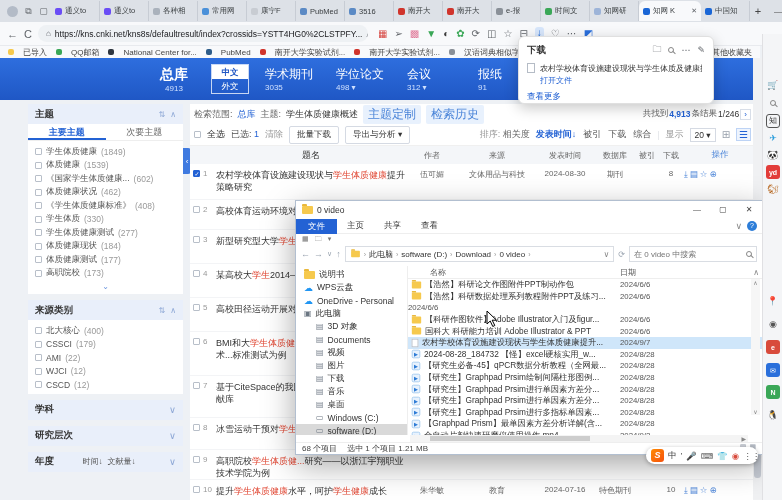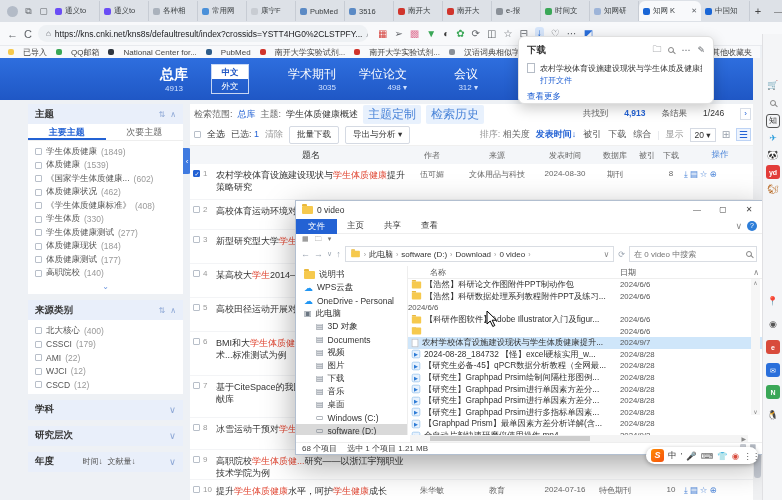--- a/index.html
+++ b/index.html
@@ -30,21 +30,21 @@
 .bm-right{margin-left:auto;display:flex;align-items:center;gap:3px}
 
 .cnav{position:absolute;top:58px;left:0;width:762px;height:42px;background:linear-gradient(180deg,#2e6ede,#1f57c5);display:flex;align-items:center;color:#fff;z-index:1}
 .cnav-primary{margin-left:145px;text-align:center;width:58px}
 .cnav-primary .t{font-size:14px;font-weight:bold}
 .cnav-primary .c{font-size:8px;color:#cfe0ff}
 .langbox{margin-left:8px;width:38px;border:1px solid rgba(255,255,255,.75);font-size:8.5px;text-align:center;flex:none}
 .langbox .zh{background:#fff;color:#2057c4;height:14px;line-height:14px;font-weight:bold}
 .langbox .fo{height:14px;line-height:14px}
 .cnav-tabs{display:flex;margin-left:16px}
-.ctab{width:71px;text-align:right}
+.ctab{width:71px;text-align:left}
 .ctab .t{font-size:12px}
 .ctab .c{font-size:8px;color:#cfe0ff}
 .sidewrap{position:absolute;left:28px;top:104px;width:155px;bottom:0;display:flex;flex-direction:column;gap:6px;z-index:1}
 .panel{background:#fff}
 .phead{height:20px;background:#e9effa;display:flex;align-items:center;padding:0 7px;font-weight:bold;font-size:9.5px;color:#333}
 .phead .ic{margin-left:auto;color:#8ea8d6;font-size:8px;display:flex;gap:5px;font-weight:normal}
 .ptabs{height:17px;display:flex;background:#fff;border-bottom:1px solid #eee}
 .ptab{flex:1;text-align:center;line-height:16px;font-size:9px;color:#666}
 .ptab.active{color:#2362d4;border-bottom:2px solid #2362d4;font-weight:bold}
 .plist{padding:4px 7px 2px}
@@ -55,21 +55,21 @@
 .cb.on:after{content:"✓";color:#fff;font-size:6px;position:absolute;left:0.5px;top:-1px}
 .pmore{text-align:center;color:#6b96e0;font-size:8px;height:12px;line-height:10px}
 .pcollapsed{height:20px;background:#e9effa;display:flex;align-items:center;padding:0 7px;font-weight:bold;font-size:9.5px;color:#333}
 .pcollapsed .ar{margin-left:auto;color:#8ea8d6;font-weight:normal}
 .yearlinks{margin-left:auto;font-weight:normal;font-size:8px;color:#555;display:flex;gap:5px;margin-right:5px}
 .handle{position:absolute;left:183px;top:148px;width:8px;height:26px;background:#3f7ae0;color:#fff;border-radius:0 3px 3px 0;font-size:8px;display:flex;align-items:center;justify-content:center;z-index:1}
 .main{position:absolute;left:190px;top:104px;width:565px;height:396px;background:#fff;overflow:hidden;z-index:1}
 .crumbs{height:20px;display:flex;align-items:center;gap:5px;font-size:9px;color:#666;padding:0 4px}
 .blue{color:#2362d4}
 .badge{background:#e8f1fd;color:#4a84d8;font-size:12px;padding:1px 5px;border-radius:2px}
-.crumb-right{margin-left:auto;display:flex;gap:16px;font-size:8.5px}
+.crumb-right{margin-left:auto;display:flex;gap:1px;align-items:center;font-size:8.5px}
 .pagerbox{border:1px solid #d8dee8;padding:0 3px;color:#2362d4;font-size:8px}
 .toolbar{height:22px;display:flex;align-items:center;gap:6px;padding:0 4px;font-size:9px;color:#555;border-bottom:1px solid #f0f0f0}
 .btn{border:1px solid #d5dae3;border-radius:2px;padding:2px 7px;font-size:8.5px;color:#333;background:#fff;white-space:nowrap}
 .sep{color:#e2e4e8}
 .sort-active{color:#2362d4;font-weight:bold}
 .disp-box{border:1px solid #d5dae3;padding:1px 4px;font-size:8.5px;color:#333}
 .view-ic{font-size:10px;color:#98a0ac}
 .view-ic.on{color:#2362d4;border:1px solid #bdd3f5;padding:0 2px;background:#eef4fd}
 .thead{height:18px;background:#f4f6f9;display:flex;align-items:center;font-size:8.5px;color:#8a90a0;text-align:center}
 .rrow{display:flex;align-items:flex-start;border-bottom:1px solid #f3f4f6;padding-top:5px}
@@ -386,21 +386,21 @@
             <span class="cnt">(184)</span>
           </div>
           <div class="pitem">
             <span class="cb"></span>
             <span>体质健康测试</span>
             <span class="cnt">(177)</span>
           </div>
           <div class="pitem">
             <span class="cb"></span>
             <span>高职院校</span>
-            <span class="cnt">(140)</span>
+            <span class="cnt">(173)</span>
           </div>
         </div>
       <div class="pmore">⌄</div>
     </div>
     <div class="panel">
       <div class="phead">
         <span>来源类别</span>
         <span class="ic">
             <span>⇅</span>
             <span>∧</span>
@@ -781,20 +781,21 @@
             <div class="xrow">
               <span class="nm">
                 <span class="ic-folder" style="transform: scale(0.85);"></span>
                 <span>【科研作图软件】Adobe Illustrator入门及figur...</span>
               </span>
               <span class="dt">2024/6/6</span>
             </div>
             <div class="xrow">
               <span class="nm">
                 <span class="ic-folder" style="transform: scale(0.85);"></span>
+                <span>国科大 科研能力培训 Adobe Illustrator &amp; PPT</span>
               </span>
               <span class="dt">2024/6/6</span>
             </div>
             <div class="xrow sel">
               <span class="nm">
                 <span class="ic-file" style="transform: scale(0.85);"></span>
                 <span>农村学校体育设施建设现状与学生体质健康提升...</span>
               </span>
               <span class="dt">2024/9/7</span>
             </div>

